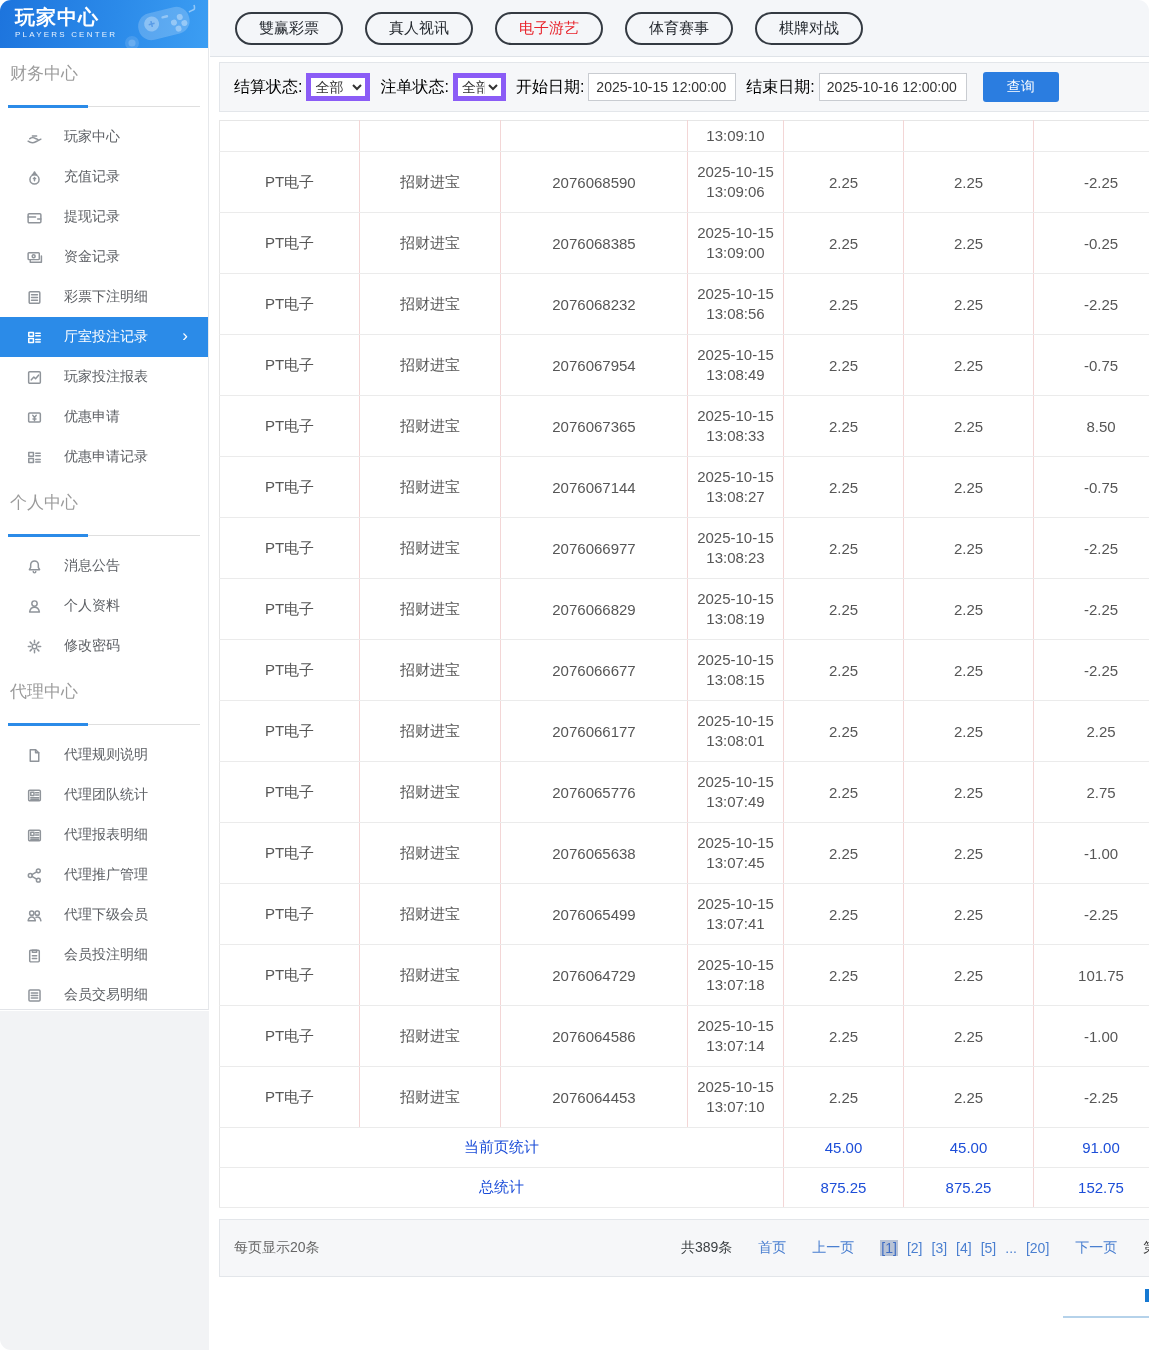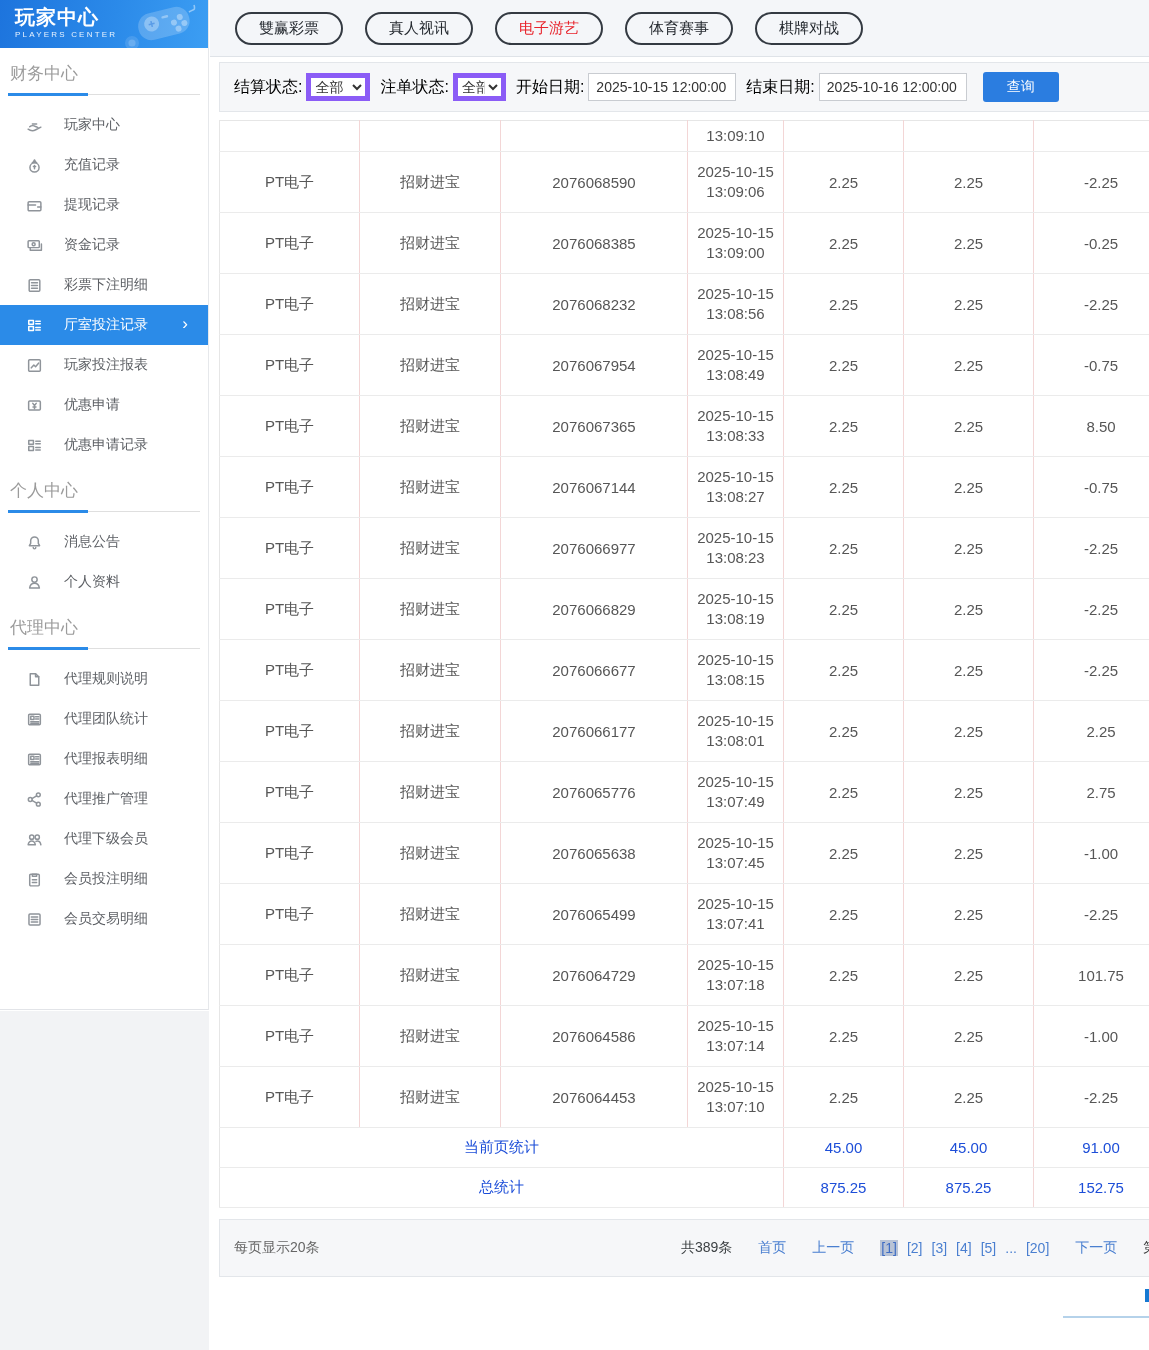--- a/index.html
+++ b/index.html
@@ -2,40 +2,40 @@
 <html><head>
 <meta charset="utf-8">
 <style>
   * { box-sizing: border-box; }
   html,body { margin:0; padding:0; }
   body {
     width:1149px; height:1350px; overflow:hidden;
     background:#fff;
     font-family:"Liberation Sans","DejaVu Sans",sans-serif;
   }
-  .viewport { position:relative; width:1149px; height:1350px; overflow:hidden; background:#fff; }
+  .viewport { position:relative; width:1149px; height:1350px; overflow:hidden; background:#fff;border-radius:11px; }
 
   
   .sidebar {
     position:absolute; left:0; top:0; width:209px; height:1010px;
     background:#fff; border-right:1px solid #e6e8eb; border-bottom:1px solid #e2e4e8;
   }
   .sidebar-bottom {
     position:absolute; left:0; top:1011px; width:209px; height:339px; background:#f2f3f5;
   }
   .brand {
     position:relative; height:48px; overflow:hidden; padding:5px 0 0 15px;
     background:linear-gradient(100deg,#1d74dd 0%,#2b8ae9 55%,#3c9ef3 100%);
   }
   .brand-title { color:#fff; font-size:20px; font-weight:bold; letter-spacing:1px; line-height:24px; }
   .brand-sub { color:#e8f3ff; font-size:8px; letter-spacing:2.2px; margin-top:1px; }
   .brand-gfx { position:absolute; right:6px; top:2px; }
 
   .section-title {
-    margin:14px 8px 10px 8px; padding:0 2px 9px 2px;
+    margin:14px 8px 10px 8px; padding:0 2px 21px 2px;
     font-size:17px; color:#9b9b9b; border-bottom:1px solid #dfdfdf; position:relative;
   }
   .section-title::after {
     content:""; position:absolute; left:0; bottom:-2px; width:80px; height:3px; background:#2b8be8;
   }
   .side-item {
     display:flex; align-items:center; height:40px; padding-left:25px;
     color:#5d6065; cursor:pointer; position:relative;
   }
   .side-item .icon { width:18px; height:18px; color:#8f949a; display:flex; align-items:center; justify-content:center; flex:none; }
@@ -249,20 +249,29 @@
           </div>
           <div class="side-item">
             <span class="icon">
               <svg viewBox="0 0 16 16" fill="none" stroke="currentColor" stroke-width="1.4" stroke-linecap="round" stroke-linejoin="round">
                 <circle cx="8" cy="5.2" r="2.5"></circle>
                 <path d="M3.4 13.2c.5-3 2.5-4.4 4.6-4.4s4.1 1.4 4.6 4.4z"></path>
               </svg>
             </span>
             <span class="label">个人资料</span>
           </div>
+          <div class="side-item">
+            <span class="icon">
+              <svg viewBox="0 0 16 16" fill="none" stroke="currentColor" stroke-width="1.4" stroke-linecap="round" stroke-linejoin="round">
+                <circle cx="8" cy="8" r="2.2"></circle>
+                <path d="M8 2.2v2M8 11.8v2M2.2 8h2M11.8 8h2M3.9 3.9l1.4 1.4M10.7 10.7l1.4 1.4M12.1 3.9l-1.4 1.4M5.3 10.7l-1.4 1.4"></path>
+              </svg>
+            </span>
+            <span class="label">修改密码</span>
+          </div>
         </div>
         <div class="side-section">
           <div class="section-title">代理中心</div>
           <div class="side-item">
             <span class="icon">
               <svg viewBox="0 0 16 16" fill="none" stroke="currentColor" stroke-width="1.4" stroke-linecap="round" stroke-linejoin="round">
                 <path d="M4 2.5h5l3 3v8H4z"></path>
                 <path d="M9 2.5v3h3"></path>
               </svg>
             </span>

